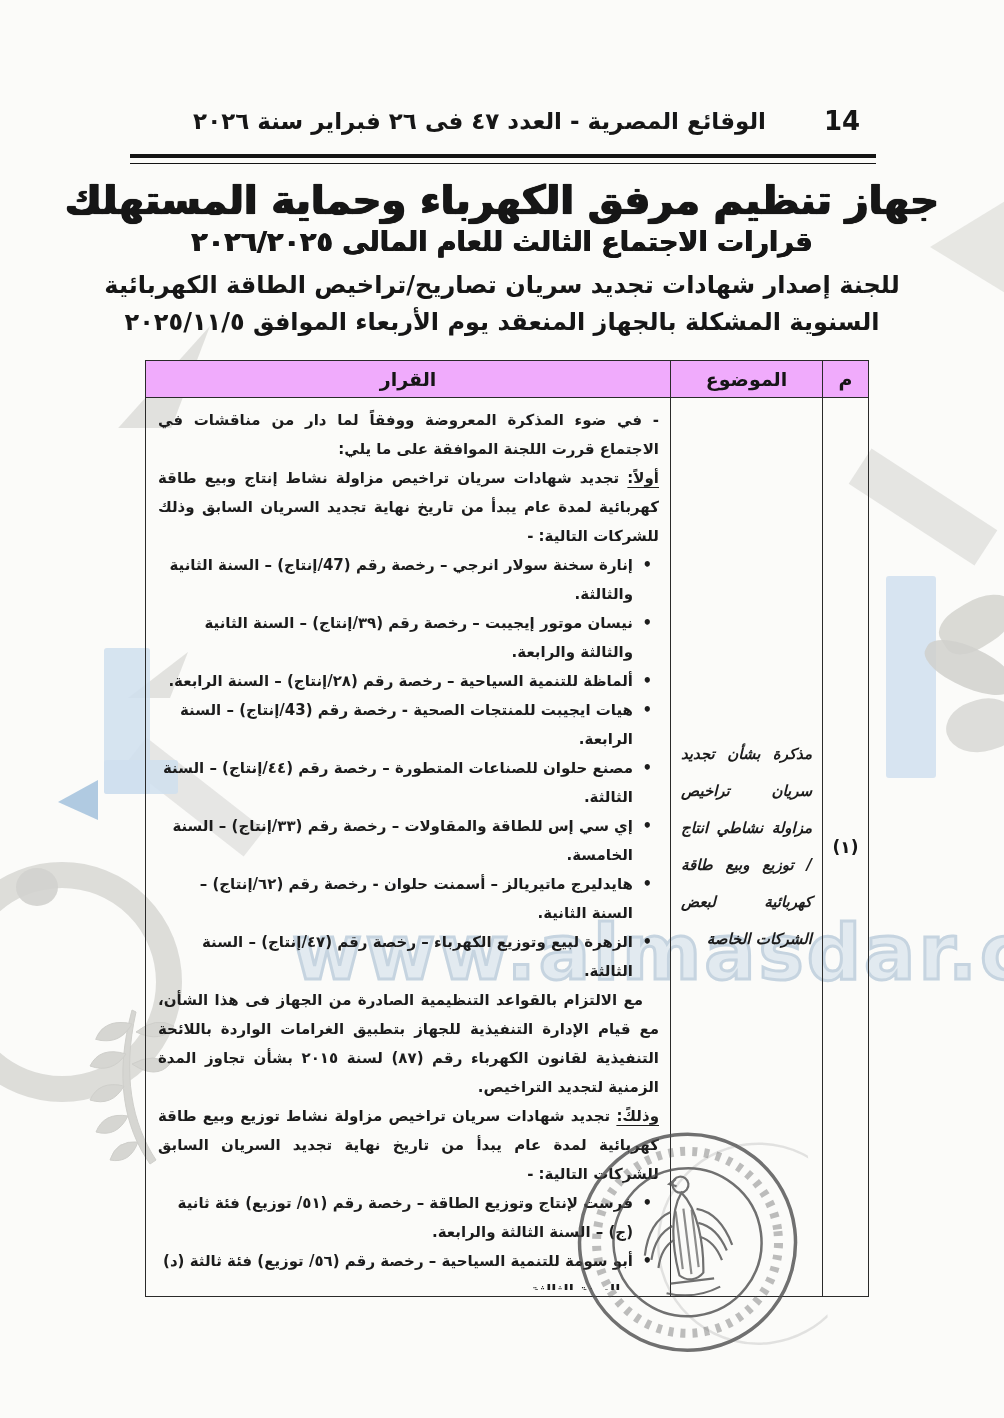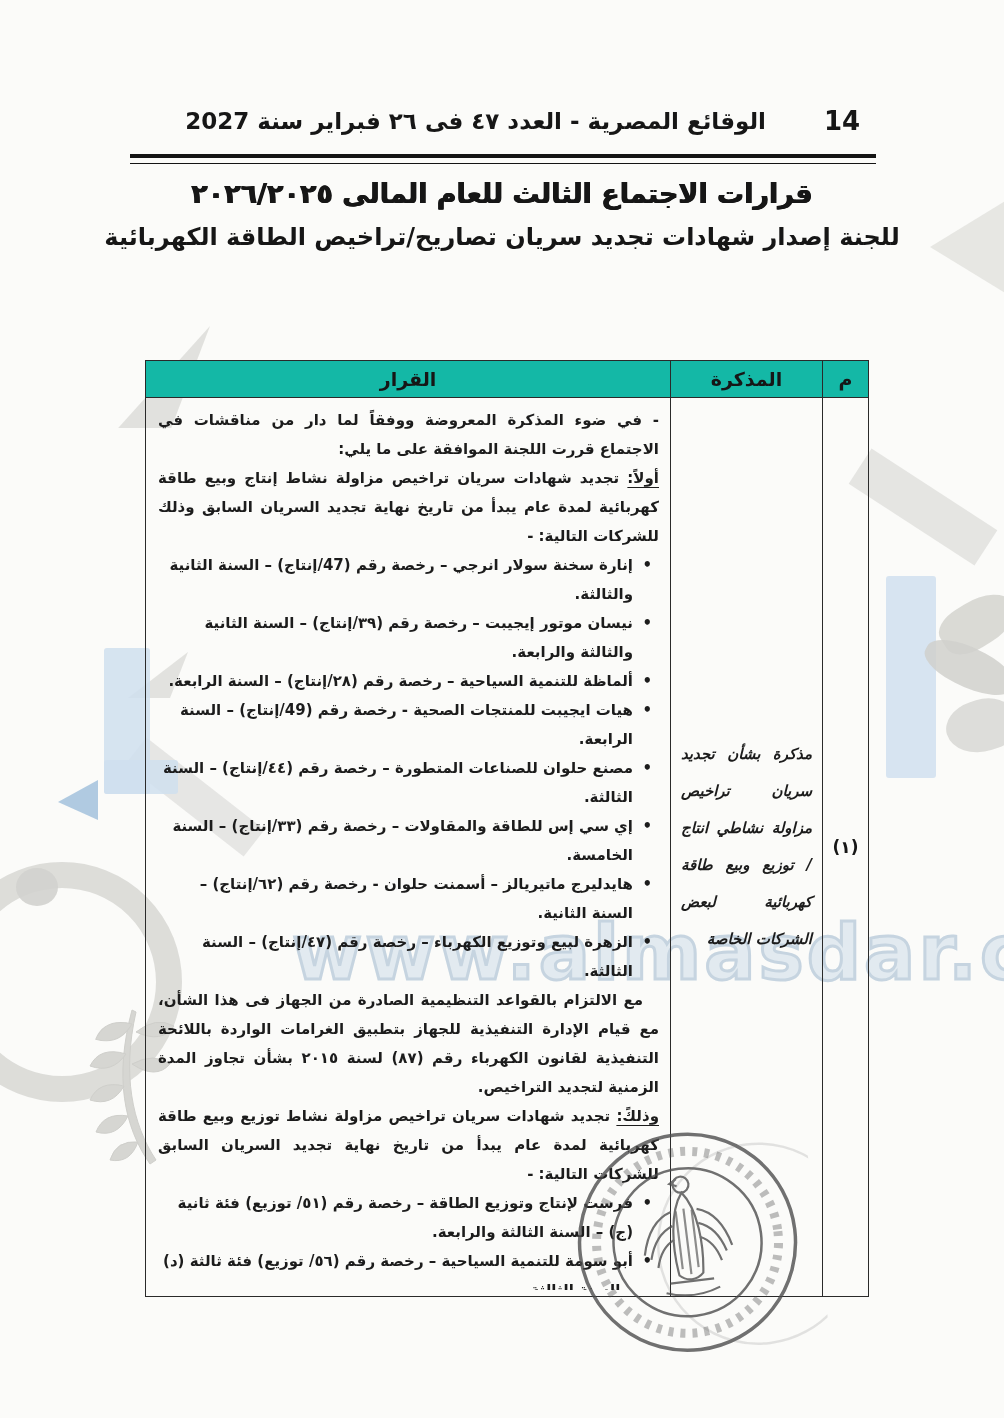--- a/index.html
+++ b/index.html
@@ -46,21 +46,21 @@
   .title-main{font-size:40px;font-weight:900;line-height:1.2;
     text-shadow:0.9px 0 0 currentColor,-0.9px 0 0 currentColor,0 0 1px currentColor;}
   .title-sub1{font-size:27px;font-weight:700;margin-top:2px;
     text-shadow:0.5px 0 0 currentColor,-0.5px 0 0 currentColor;}
   .title-sub2{font-size:24px;font-weight:800;margin-top:14px;}
   .title-sub3{font-size:24px;font-weight:800;margin-top:9px;}
   
   table.gaz{position:absolute;top:360px;left:145px;width:723px;z-index:1;
     border-collapse:collapse;table-layout:fixed;background:transparent;}
   table.gaz th,table.gaz td{border:1.6px solid #2a2a2a;}
-  table.gaz th{height:36px;background:#14b8a6;font-weight:700;font-size:19px;padding:0 4px;}
+  table.gaz th{height:36px;background:#f0abfc;font-weight:700;font-size:19px;padding:0 4px;}
   col.c-num{width:46px;} col.c-subj{width:152px;} col.c-dec{width:525px;}
   td.cell-decision{vertical-align:top;padding:8px 11px 6px 12px;}
   .decision-body{height:884px;overflow:hidden;font-size:15px;font-weight:700;
     line-height:29px;color:#1c1c1c;}
   .decision-body p{margin:0;text-align:justify;}
   .decision-body p.note{text-indent:16px;}
   .lead-underline{text-decoration:underline;text-underline-offset:4px;}
   p.bullet{position:relative;padding-right:26px;text-align:right !important;}
   p.bullet::before{content:"•";position:absolute;right:7px;top:0;font-size:15px;}
   td.cell-subject{vertical-align:middle;padding:0 10px;}
@@ -96,54 +96,56 @@
       <path d="M80 22 q-26 -10 -38 10 q22 10 38 -10" transform="rotate(-8 80 22)"></path>
       <path d="M74 52 q-26 -8 -36 12 q22 8 36 -12"></path>
       <path d="M72 84 q-25 -6 -34 14 q22 7 34 -14"></path>
       <path d="M76 114 q-24 -4 -32 16 q21 6 32 -16"></path>
       <path d="M86 140 q-22 -2 -28 18 q20 4 28 -18"></path>
       <path d="M84 30 q20 -16 38 -6 q-12 18 -38 6"></path>
       <path d="M80 62 q22 -12 38 0 q-14 16 -38 0"></path>
     </g>
   </svg>
 
-  <div class="gazette-line">الوقائع المصرية - العدد ٤٧ فى ٢٦ فبراير سنة 2027</div>
+  <div class="gazette-line">الوقائع المصرية - العدد ٤٧ فى ٢٦ فبراير سنة ٢٠٢٦</div>
   <div class="page-num">14</div>
   <div class="header-rule"></div>
 
   <div class="title-block">
+    <div class="title-main">جهاز تنظيم مرفق الكهرباء وحماية المستهلك</div>
     <div class="title-sub1">قرارات الاجتماع الثالث للعام المالى ٢٠٢٦/٢٠٢٥</div>
     <div class="title-sub2">للجنة إصدار شهادات تجديد سريان تصاريح/تراخيص الطاقة الكهربائية</div>
+    <div class="title-sub3">السنوية المشكلة بالجهاز المنعقد يوم الأربعاء الموافق ٢٠٢٥/١١/٥</div>
   </div>
 
   <table class="gaz">
     <colgroup>
         <col class="c-num">
         <col class="c-subj">
         <col class="c-dec">
       </colgroup>
     <tbody>
         <tr>
       <th>م</th>
-      <th>المذكرة</th>
+      <th>الموضوع</th>
       <th>القرار</th>
     </tr>
     <tr>
       <td class="cell-num">(١)</td>
       <td class="cell-subject">
         <div class="subject-text">مذكرة بشأن تجديد سريان تراخيص مزاولة نشاطي انتاج / توزيع وبيع طاقة كهربائية لبعض الشركات الخاصة</div>
       </td>
       <td class="cell-decision">
         <div class="decision-body">
           <p>- في ضوء المذكرة المعروضة ووفقاً لما دار من مناقشات في الاجتماع قررت اللجنة الموافقة على ما يلي:</p>
           <p><span class="lead-underline">أولاً:</span> <span>تجديد شهادات سريان تراخيص مزاولة نشاط إنتاج وبيع طاقة كهربائية لمدة عام يبدأ من تاريخ نهاية تجديد السريان السابق وذلك للشركات التالية: -</span></p>
           <p class="bullet">إنارة سخنة سولار انرجي – رخصة رقم (47/إنتاج) – السنة الثانية والثالثة.</p>
           <p class="bullet">نيسان موتور إيجيبت – رخصة رقم (٣٩/إنتاج) – السنة الثانية والثالثة والرابعة.</p>
           <p class="bullet">ألماظة للتنمية السياحية – رخصة رقم (٢٨/إنتاج) – السنة الرابعة.</p>
-          <p class="bullet">هيات ايجيبت للمنتجات الصحية - رخصة رقم (49/إنتاج) – السنة الرابعة.</p>
+          <p class="bullet">هيات ايجيبت للمنتجات الصحية - رخصة رقم (43/إنتاج) – السنة الرابعة.</p>
           <p class="bullet">مصنع حلوان للصناعات المتطورة – رخصة رقم (٤٤/إنتاج) – السنة الثالثة.</p>
           <p class="bullet">إي سي إس للطاقة والمقاولات – رخصة رقم (٣٣/إنتاج) – السنة الخامسة.</p>
           <p class="bullet">هايدليرج ماتيريالز – أسمنت حلوان - رخصة رقم (٦٢/إنتاج) – السنة الثانية.</p>
           <p class="bullet">الزهرة لبيع وتوزيع الكهرباء – رخصة رقم (٤٧/إنتاج) – السنة الثالثة.</p>
           <p class="note">مع الالتزام بالقواعد التنظيمية الصادرة من الجهاز فى هذا الشأن، مع قيام الإدارة التنفيذية للجهاز بتطبيق الغرامات الواردة باللائحة التنفيذية لقانون الكهرباء رقم (٨٧) لسنة ٢٠١٥ بشأن تجاوز المدة الزمنية لتجديد التراخيص.</p>
           <p><span class="lead-underline">وذلكً:</span> <span>تجديد شهادات سريان تراخيص مزاولة نشاط توزيع وبيع طاقة كهربائية لمدة عام يبدأ من تاريخ نهاية تجديد السريان السابق للشركات التالية: -</span></p>
           <p class="bullet">فرست لإنتاج وتوزيع الطاقة – رخصة رقم (٥١/ توزيع) فئة ثانية (ج) – السنة الثالثة والرابعة.</p>
           <p class="bullet">أبو سومة للتنمية السياحية – رخصة رقم (٥٦/ توزيع) فئة ثالثة (د) – السنة الثالثة.</p>
 
         </div>

